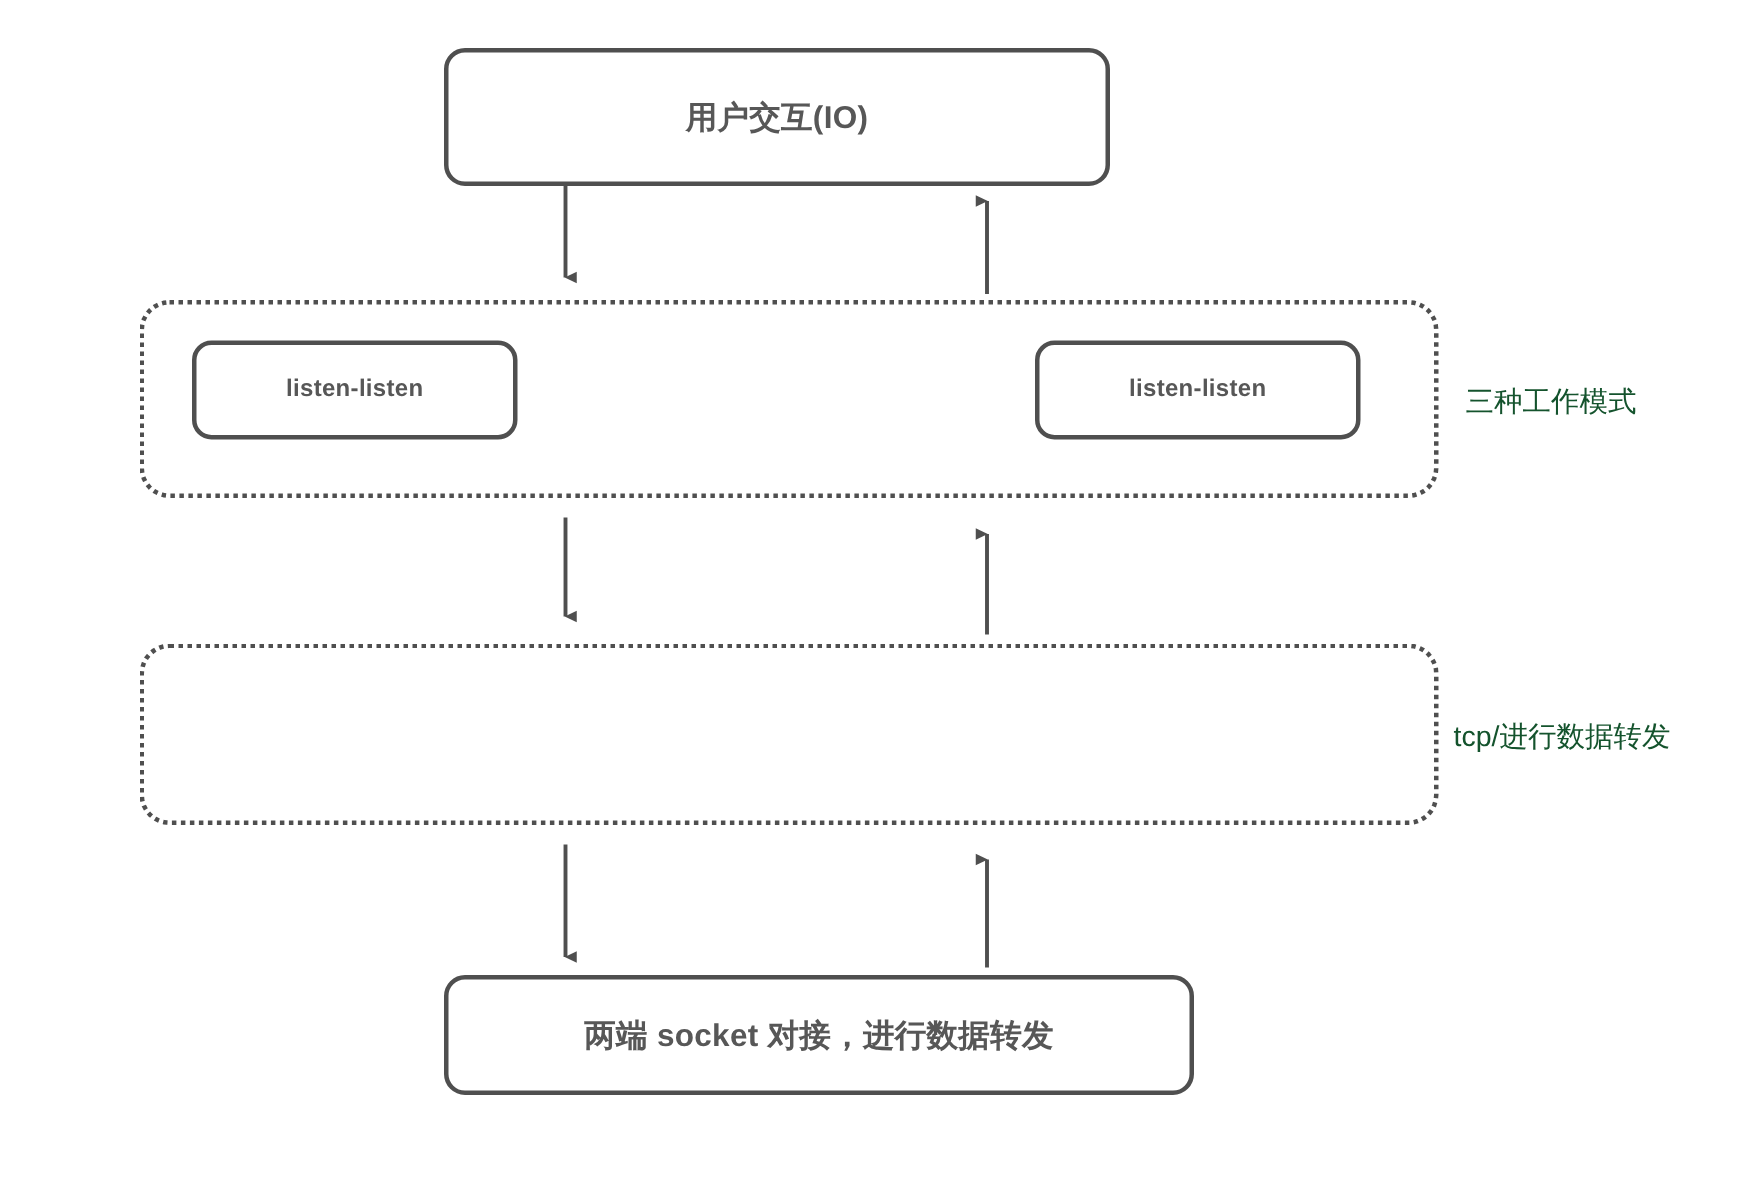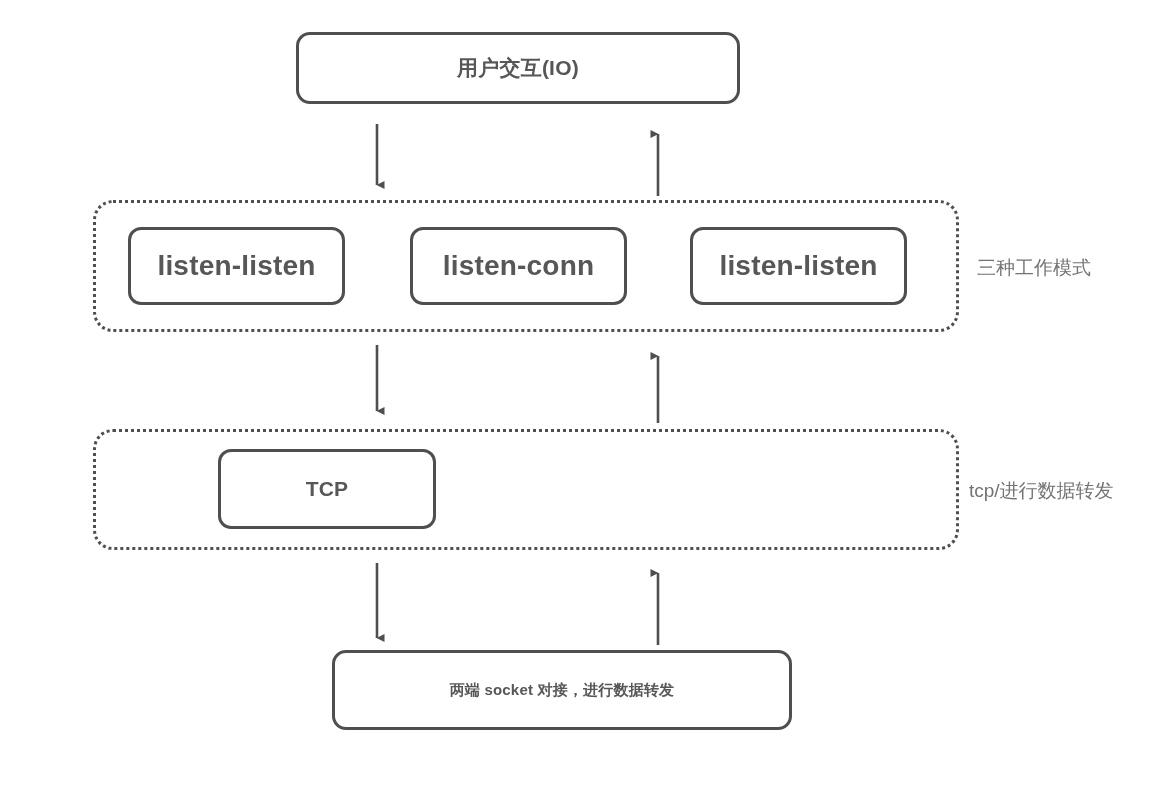--- a/index.html
+++ b/index.html
@@ -37,29 +37,29 @@
     color: #575757;
     font-weight: bold;
     letter-spacing: 0.2px;
   }
 
   
   .node-io {
     left: 296px;
     top: 32px;
     width: 444px;
-    height: 72px;
+    height: 92px;
     font-size: 21px;
   }
 
   
   .node-mode {
     width: 217px;
-    height: 78px;
-    font-size: 28px;
+    height: 66px;
+    font-size: 16px;
     border-radius: 13px;
   }
   .node-mode.m1 { left: 128px; top: 227px; }
   .node-mode.m2 { left: 410px; top: 227px; }
   .node-mode.m3 { left: 690px; top: 227px; }
 
   
   .node-proto {
     width: 218px;
     height: 80px;
@@ -67,24 +67,23 @@
     border-radius: 13px;
     top: 449px;
   }
   .node-proto.p1 { left: 218px; }
   .node-proto.p2 { left: 648px; }
 
   
   .node-socket {
     left: 296px;
     top: 650px;
-    width: 460px;
+    width: 500px;
     height: 80px;
-    font-size: 15px;
-    margin-left: 36px;
+    font-size: 21px;
   }
 
   
   .group {
     position: absolute;
     box-sizing: border-box;
     border: 3px dotted #4f4f4f;
     border-radius: 20px;
     background: transparent;
   }
@@ -97,21 +96,21 @@
   .group-proto {
     left: 93px;
     top: 429px;
     width: 866px;
     height: 121px;
   }
 
   
   .side-label {
     position: absolute;
-    color: #737373;
+    color: #14532d;
     font-size: 19px;
     font-weight: normal;
     white-space: nowrap;
   }
   .side-label.modes { left: 977px; top: 255px; }
   .side-label.proto { left: 969px; top: 478px; }
 
   
   .arrow-layer {
     position: absolute;
@@ -164,34 +163,28 @@
 
   <div class="node node-io">
     <span>用户交互(IO)</span>
   </div>
 
   <div class="group group-modes"></div>
 
   <div class="node node-mode m1">
     <span>listen-listen</span>
   </div>
-  <div class="node node-mode m2">
-    <span>listen-conn</span>
-  </div>
   <div class="node node-mode m3">
     <span>listen-listen</span>
   </div>
 
   <div class="side-label modes">三种工作模式</div>
 
   <div class="group group-proto"></div>
 
-  <div class="node node-proto p1">
-    <span>TCP</span>
-  </div>
 
   <div class="side-label proto">tcp/进行数据转发</div>
 
   <div class="node node-socket">
     <span>两端 socket 对接，进行数据转发</span>
   </div>
 
 </div>
 
 </body></html>

